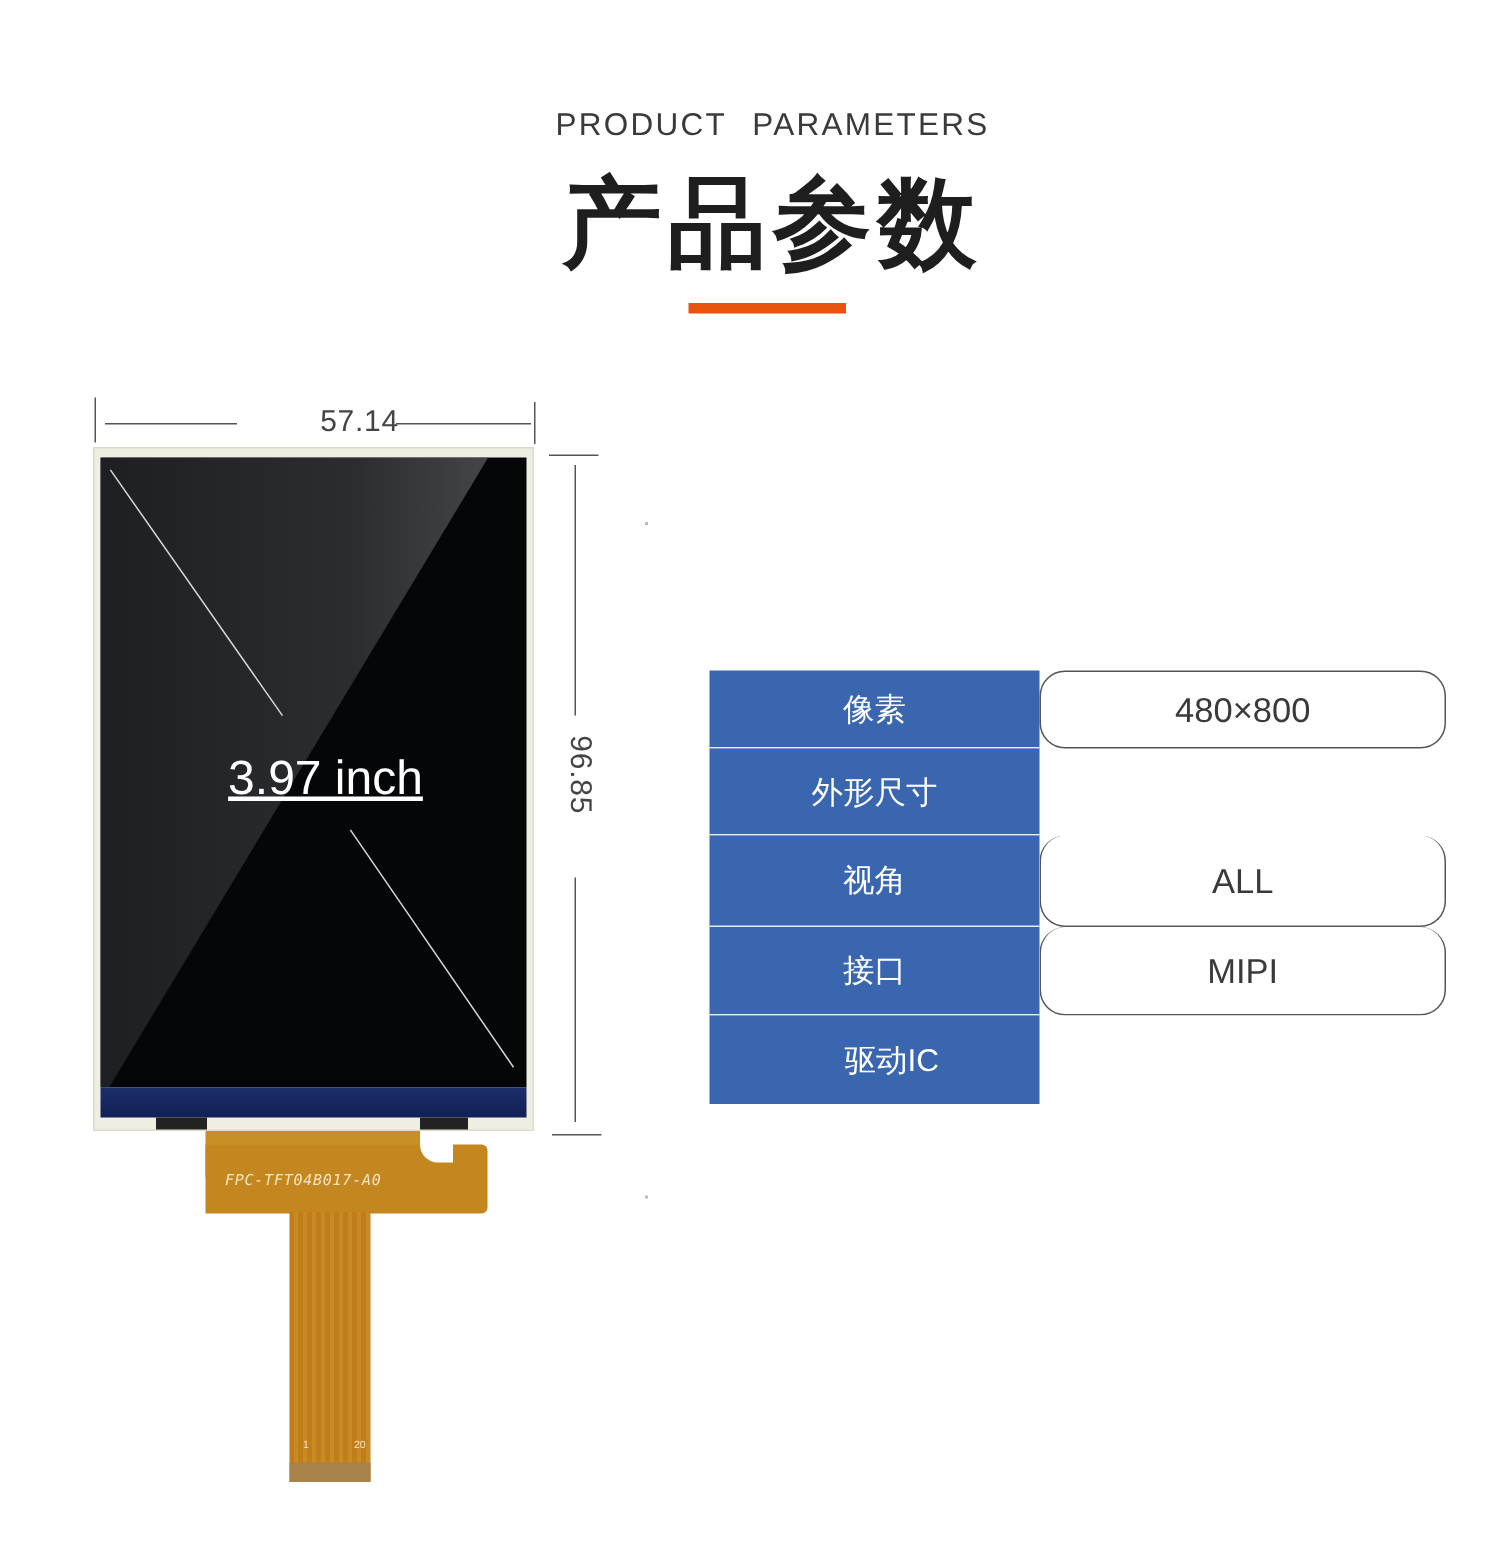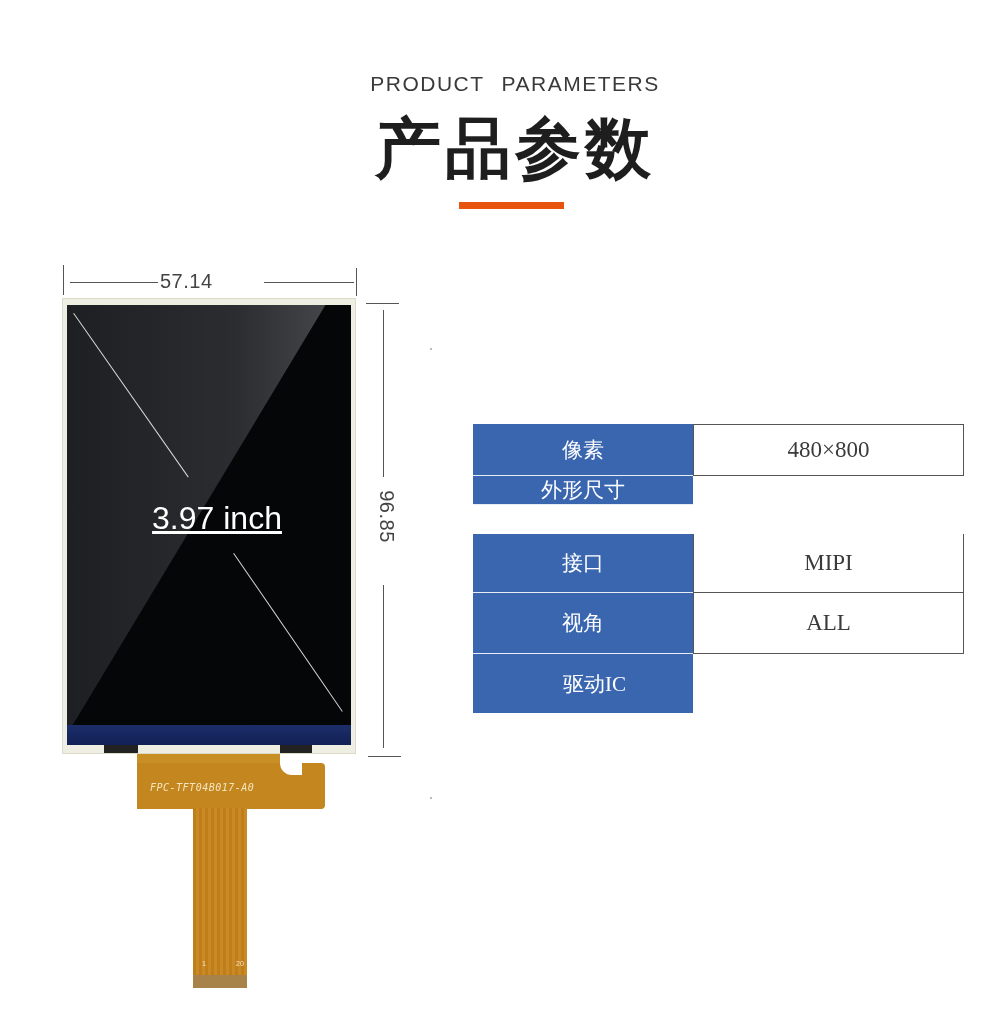--- a/index.html
+++ b/index.html
@@ -8,21 +8,21 @@
   .subtitle { position:absolute; left:0; width:1030px; top:72px; text-align:center;
               font-size:21px; letter-spacing:1.5px; color:#3a3a3a; word-spacing:10px; }
   .title { position:absolute; left:0; width:1030px; top:104px; text-align:center;
            font-size:66px; font-weight:bold; color:#1e1e1e; letter-spacing:4px;
            font-family:"DejaVu Sans", sans-serif; }
   .accent-bar { position:absolute; left:459px; top:202px; width:105px; height:7px; background:#e8540e; }
 
   
   .dim-h { position:absolute; top:282px; height:1px; background:#555; }
   .dim-tick-v { position:absolute; width:1px; background:#555; }
-  .dim-w-label { position:absolute; left:160px; width:106px; top:270px; text-align:left;
+  .dim-w-label { position:absolute; left:160px; width:106px; top:270px; text-align:right;
                  font-size:20px; color:#444; letter-spacing:0.5px; }
   .dim-v { position:absolute; left:383px; width:1px; background:#555; }
   .dim-tick-h { position:absolute; height:1px; background:#555; }
   .dim-h-label { position:absolute; left:346px; top:505px; width:80px; text-align:center;
                  font-size:20px; color:#444; transform:rotate(90deg); letter-spacing:0.5px; }
 
   
   .lcd-frame { position:absolute; left:62px; top:298px; width:294px; height:456px;
                background:#efeee2; border:1px solid #dcdac8; box-sizing:border-box; }
   .lcd-screen { position:absolute; left:67px; top:305px; width:284px; height:420px;
@@ -42,29 +42,29 @@
                background:#c4861e; border-radius:0 4px 4px 0; }
   .fpc-upper-top { position:absolute; left:137px; top:745px; width:144px; height:40px; background:#c89024; }
   .fpc-label { position:absolute; left:150px; top:782px; font-size:10px; color:#f5e5c0;
                font-family:"DejaVu Sans Mono", monospace; font-style:italic; letter-spacing:0.5px; }
   .fpc-tail { position:absolute; left:193px; top:808px; width:54px; height:180px;
               background:repeating-linear-gradient(90deg,#c07e1a 0 3px,#c98a26 3px 6px); }
   .fpc-tail-end { position:absolute; left:193px; top:975px; width:54px; height:13px; background:#a7834a; }
   .fpc-pin { position:absolute; font-size:7px; color:#f3e6c6; }
 
   
-  .spec-table { position:absolute; left:473px; top:424px; width:491px; border-collapse:collapse;font-family:Liberation Serif, serif; }
+  .spec-table { position:absolute; left:473px; top:447px; width:491px; border-collapse:collapse; }
   .spec-row { display:flex; }
   .spec-key { width:220px; background:#3a66b0; color:#ffffff; font-size:21px; text-align:center;
               display:flex; align-items:center; justify-content:center;
               border-bottom:1px solid #e7edf7; box-sizing:border-box; }
   .spec-val { width:271px; background:#ffffff; color:#3a3a3a; font-size:23px; text-align:center;
               display:flex; align-items:center; justify-content:center;
               border-right:1px solid #555; border-bottom:1px solid #555; border-left:1px solid #555;
-              box-sizing:border-box; }
+              box-sizing:border-box;border-radius:17px; }
   .spec-row:first-child .spec-val { border-top:1px solid #555; }
   .spec-val.small { font-size:14px; white-space:nowrap; letter-spacing:-0.2px; }
   .spec-row:last-child .spec-key { border-bottom:none;padding-left:23px; }
   .dot { position:absolute; width:2px; height:2px; background:#bbb; }
 </style>
 </head>
 <body>
 
 <div class="subtitle">PRODUCT  PARAMETERS</div>
 <div class="title">产品参数</div>
@@ -103,27 +103,27 @@
 <div class="lcd-tab-right"></div>
 
 <div class="dot" style="left:430px; top:348px;"></div>
 <div class="dot" style="left:430px; top:797px;"></div>
 
 <div class="spec-table">
   <div class="spec-row" style="height:52px;">
     <div class="spec-key">像素</div>
     <div class="spec-val">480×800</div>
   </div>
-  <div class="spec-row" style="height:58px;flex-direction:column;">
+  <div class="spec-row" style="height:58px;">
     <div class="spec-key">外形尺寸</div>
+  </div>
+  <div class="spec-row" style="height:61px;">
+    <div class="spec-key">视角</div>
+    <div class="spec-val">ALL</div>
   </div>
   <div class="spec-row" style="height:59px;">
     <div class="spec-key">接口</div>
     <div class="spec-val">MIPI</div>
-  </div>
-  <div class="spec-row" style="height:61px;">
-    <div class="spec-key">视角</div>
-    <div class="spec-val">ALL</div>
   </div>
   <div class="spec-row" style="height:59px;">
     <div class="spec-key">驱动IC</div>
   </div>
 </div>
 
 </body></html>

